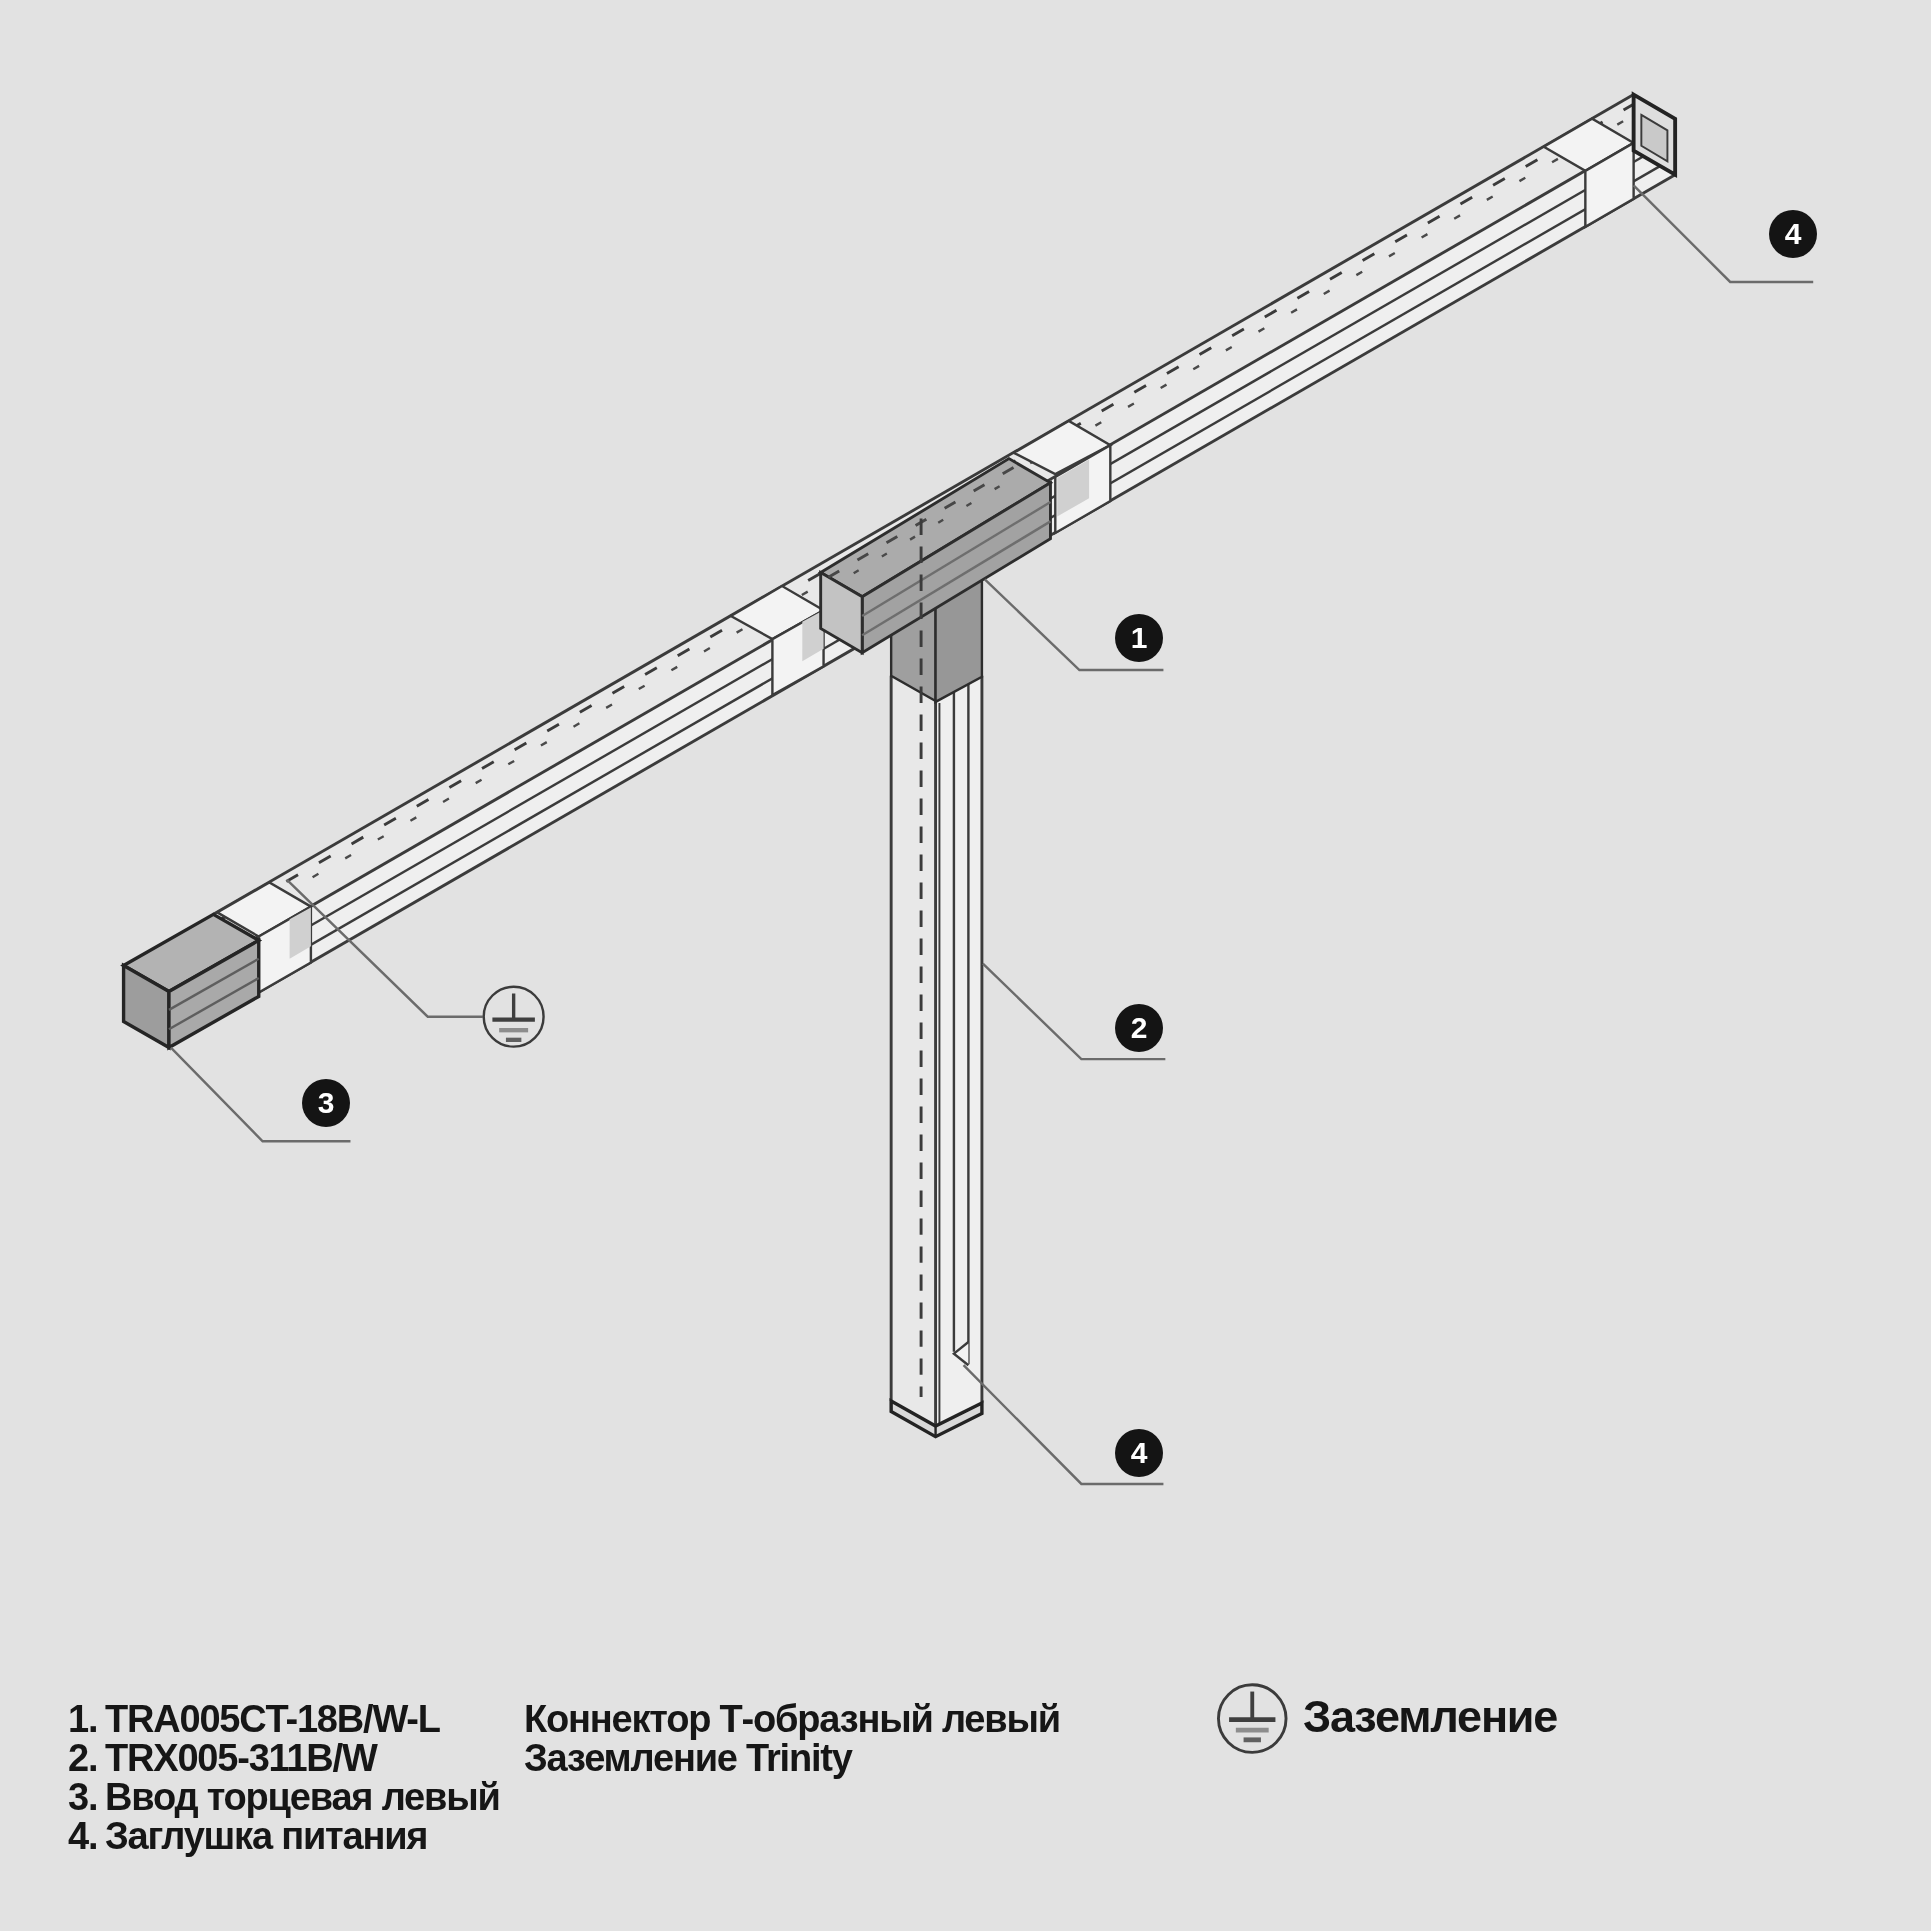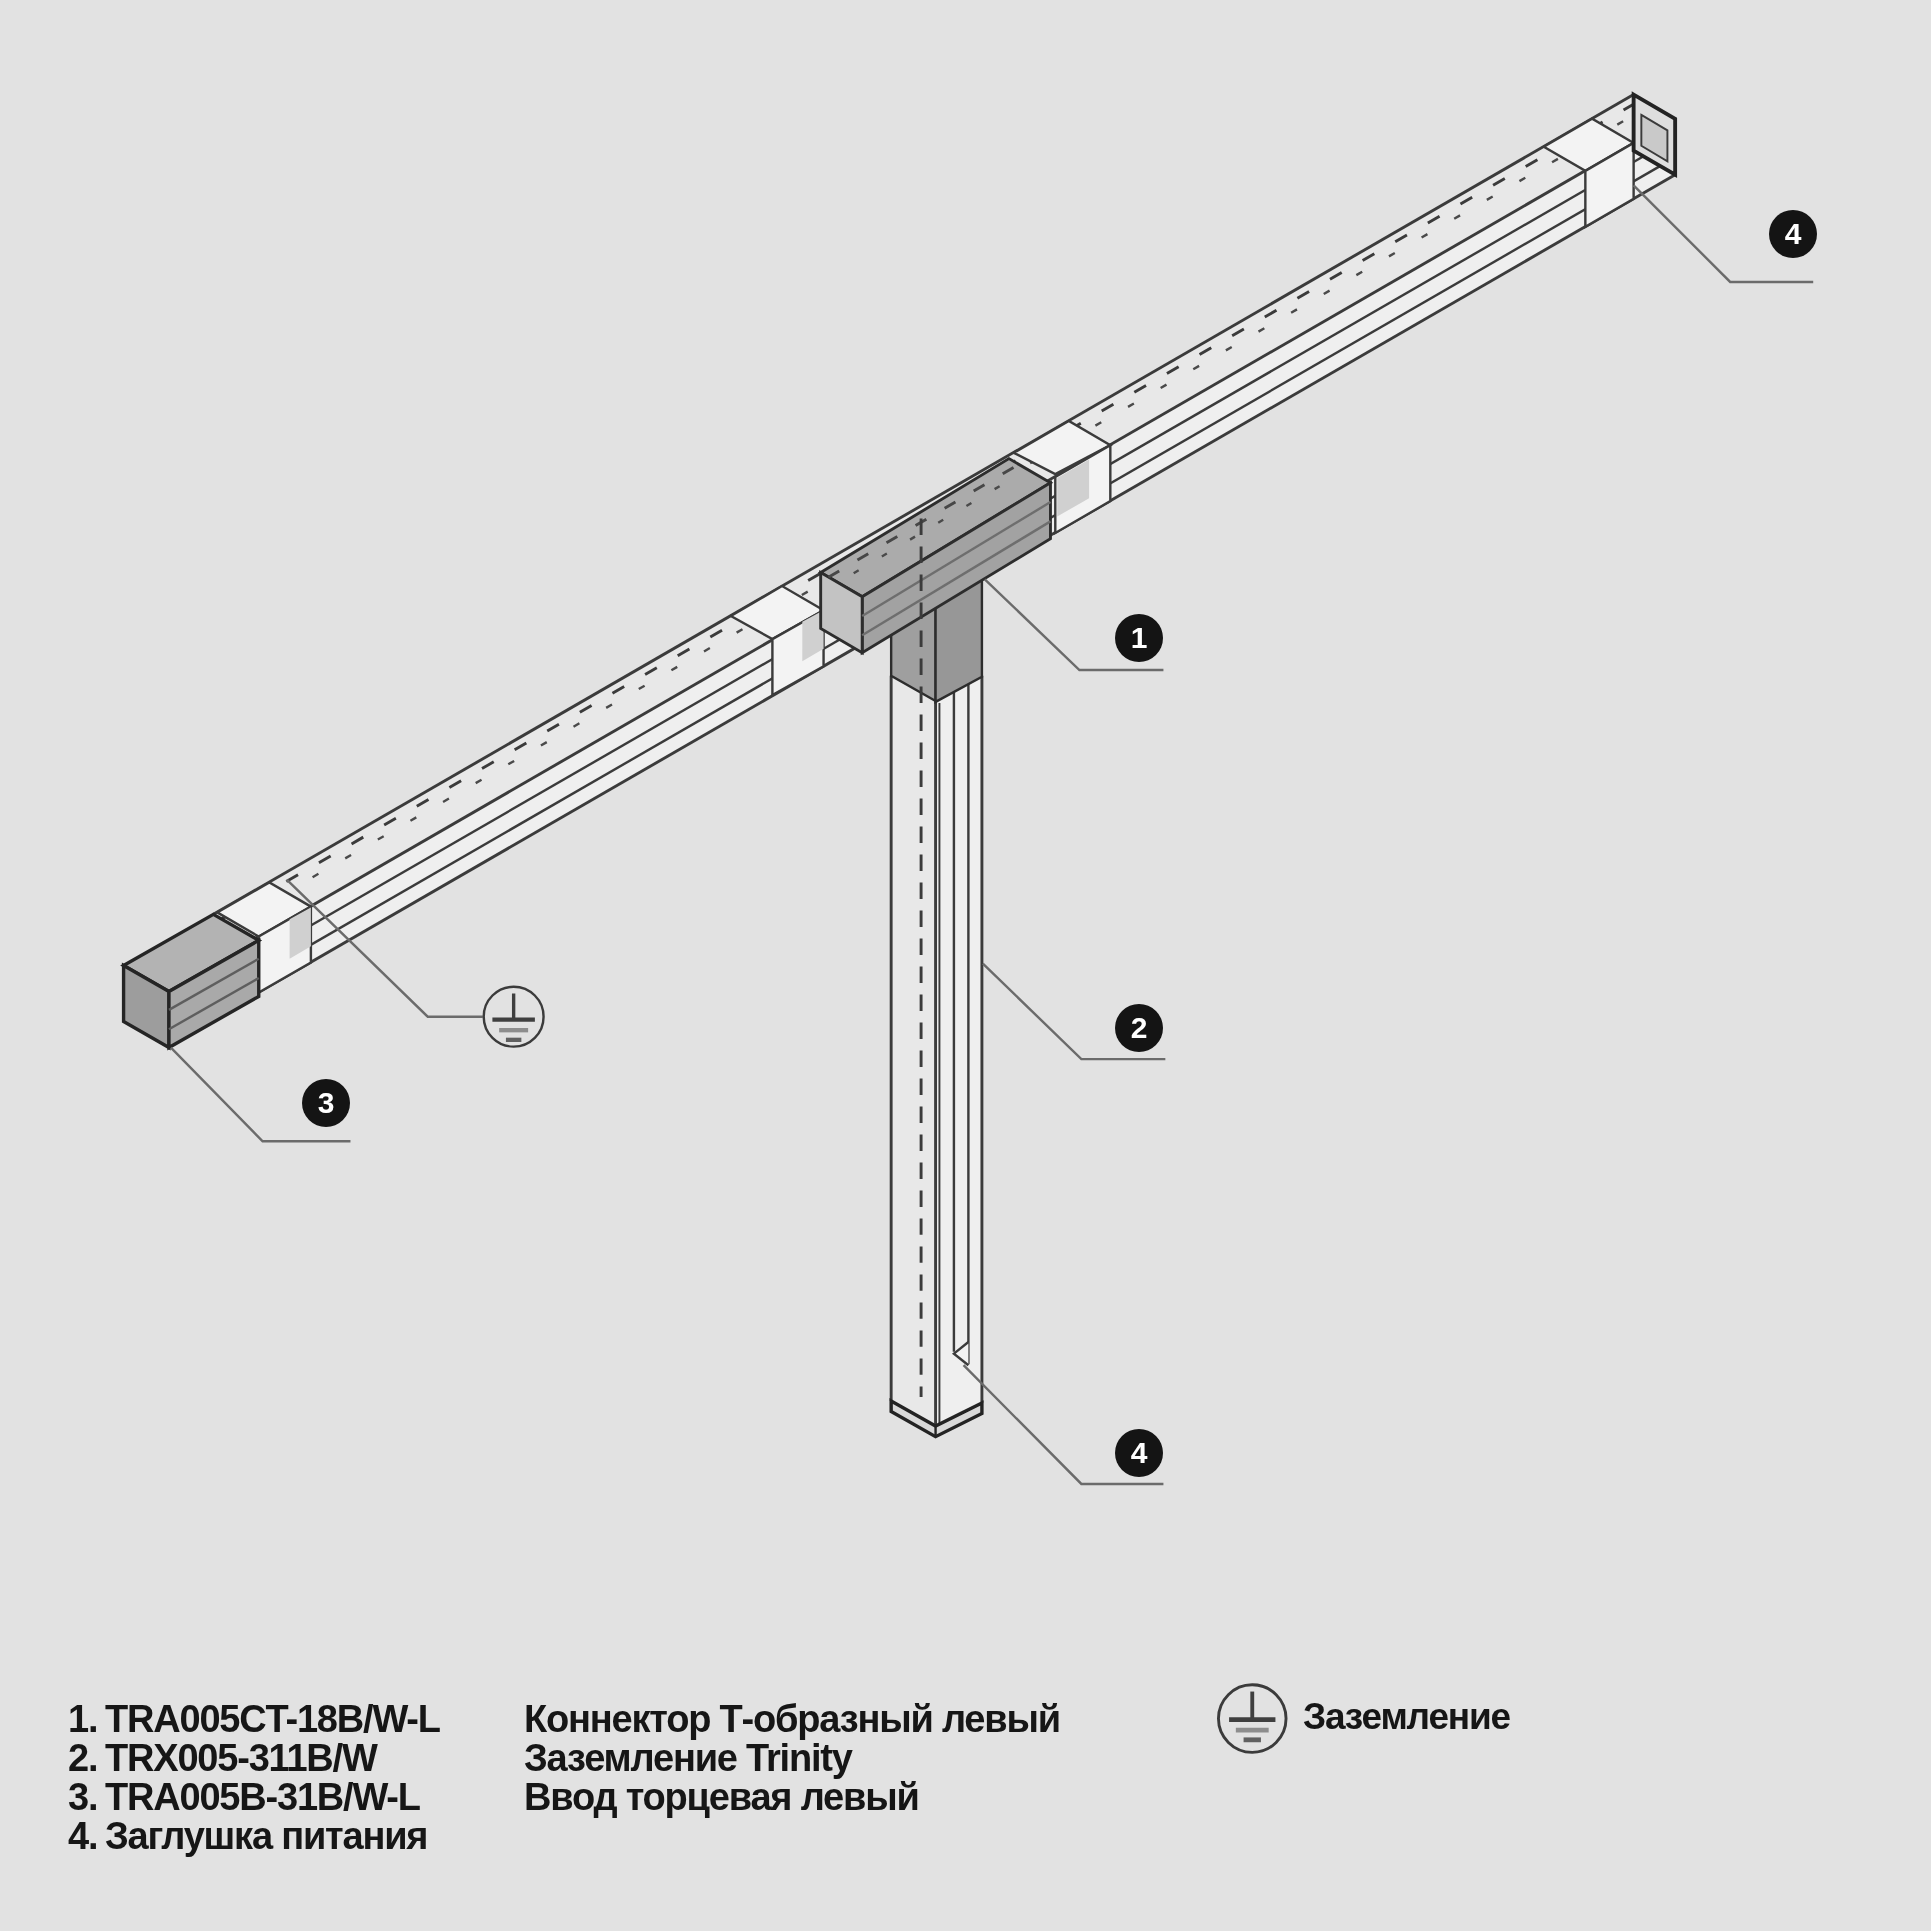--- a/index.html
+++ b/index.html
@@ -20,21 +20,21 @@
   .legend{
     position:absolute;left:68px;top:1700px;
     font-size:38px;font-weight:700;color:#161616;
     letter-spacing:-1.2px;
   }
   .lrow{display:flex;height:39px;line-height:39px;white-space:nowrap;}
   .lnum{width:37px;}
   .lcode{width:419px;}
   .ground-label{
     position:absolute;left:1303px;top:1692px;
-    font-size:37px;font-weight:700;color:#161616;
+    font-size:45px;font-weight:700;color:#161616;
     letter-spacing:-1.2px;line-height:50px;white-space:nowrap;
   }
 </style>
 </head>
 <body>
 
 <svg id="art" width="1931" height="1931" viewBox="0 0 2000 2000">
 
   <g>
     <polygon points="221,947 1692,98 1735,123 264,972" fill="#e8e8e8"></polygon>
@@ -144,21 +144,20 @@
     <span class="lcode">TRA005CT-18B/W-L</span>
     <span class="ldesc">Коннектор Т-образный левый</span>
   </div>
   <div class="lrow">
     <span class="lnum">2.</span>
     <span class="lcode">TRX005-311B/W</span>
     <span class="ldesc">Заземление Trinity</span>
   </div>
   <div class="lrow">
     <span class="lnum">3.</span>
-    <span class="lcode">TRA005B-31B/W-L</span>
     <span class="ldesc">Ввод торцевая левый</span>
   </div>
   <div class="lrow">
     <span class="lnum">4.</span>
     <span class="ldesc">Заглушка питания</span>
   </div>
 </div>
 
 <div class="ground-label">Заземление</div>
 

